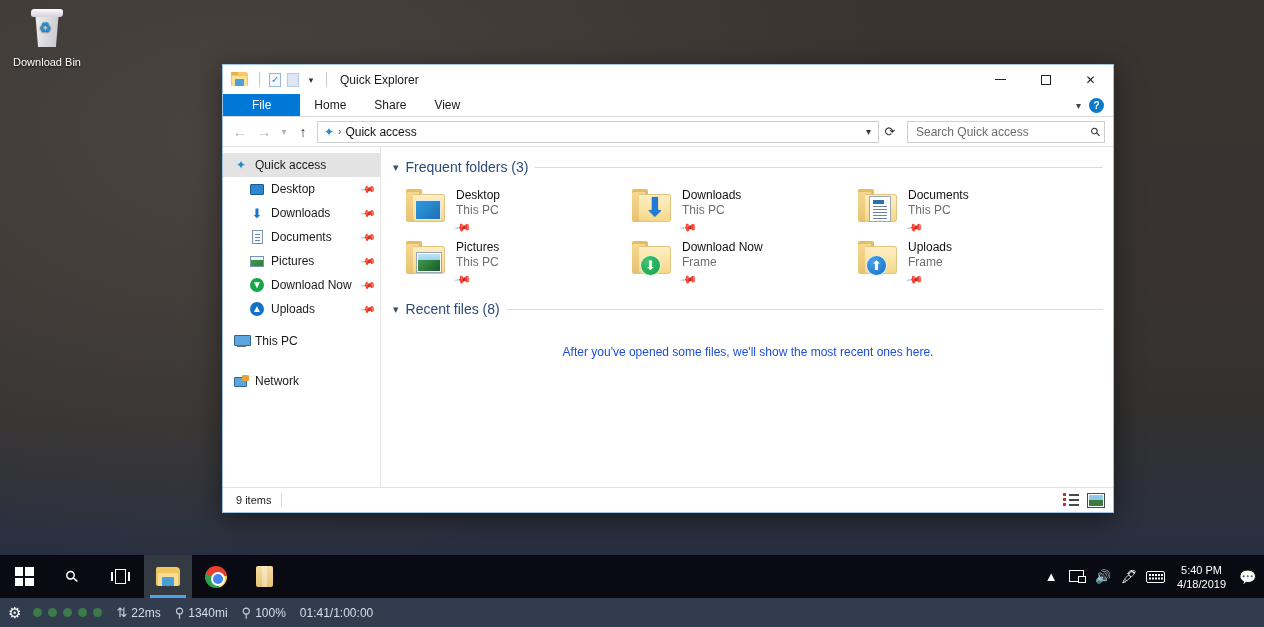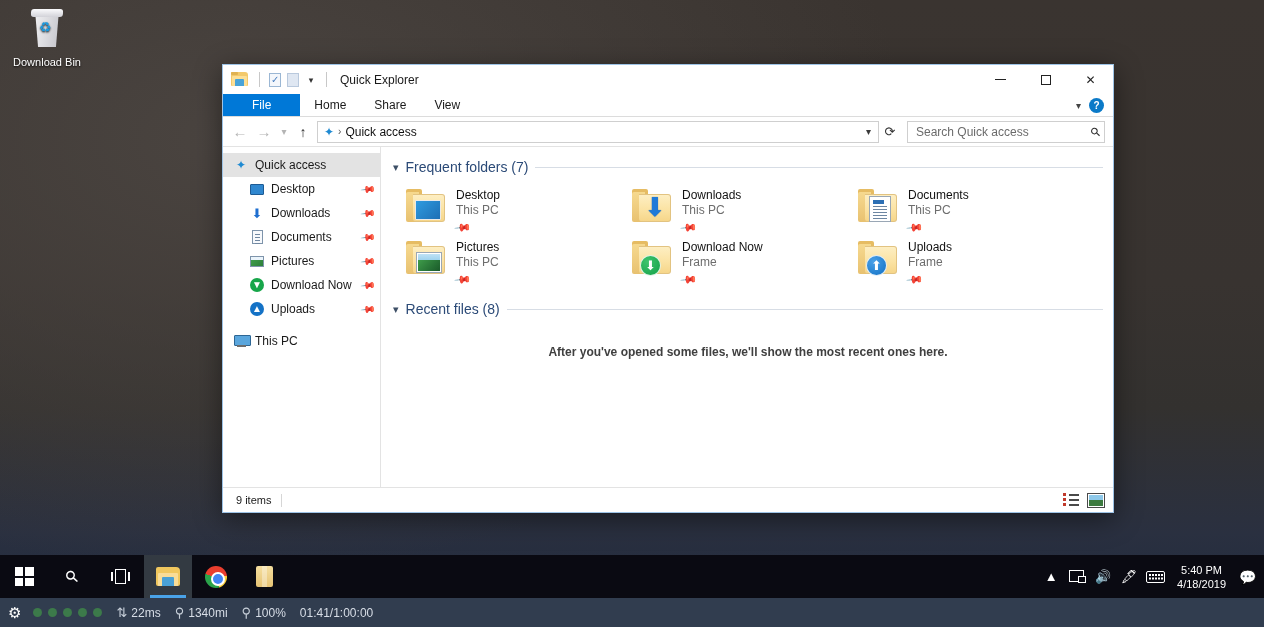--- a/index.html
+++ b/index.html
@@ -248,23 +248,22 @@
     position: absolute; left: 9px; bottom: 1px; z-index: 4;
     width: 21px; height: 21px; border-radius: 50%;
     display: flex; align-items: center; justify-content: center;
     color: #fff; font-size: 13px; line-height: 1;
     border: 1px solid rgba(255,255,255,.85);
   }
   .badge.green { background: radial-gradient(circle at 35% 30%, #3fc46d, #13a048); }
   .badge.blue  { background: radial-gradient(circle at 35% 30%, #49a0e8, #1170c4); }
 
   .empty-msg {
-    text-align: center; font-size: 12px; color: #404040;
+    text-align: center; font-size: 12px; color: #1d4ed8;
     margin-top: 28px;
-    font-weight: bold;
   }
 
   
   .statusbar {
     height: 25px; flex: none; border-top: 1px solid #e3e3e3;
     display: flex; align-items: center; padding: 0 8px 0 13px;
     font-size: 11px; color: #1a1a1a; background: #fff;
   }
   .sb-sep { width: 1px; height: 13px; background: #d6d6d6; margin-left: 10px; }
   .sb-views { margin-left: auto; display: flex; align-items: center; gap: 7px; }
@@ -499,27 +498,33 @@
 
       <div class="nav-gap"></div>
       <div class="nav-item lvl0">
         <span class="ico">
             <span class="i-pc"></span>
           </span>
         <span class="txt">This PC</span>
       </div>
       <div class="nav-gap"></div>
       <div class="nav-gap"></div>
+      <div class="nav-item lvl0">
+        <span class="ico">
+            <span class="i-net"></span>
+          </span>
+        <span class="txt">Network</span>
+      </div>
     </div>
 
     <div class="content">
 
       <div class="grouphdr">
         <span class="chev">▾</span>
-        <span class="gtitle">Frequent folders (7)</span>
+        <span class="gtitle">Frequent folders (3)</span>
         <span class="gline"></span>
       </div>
 
       <div class="tiles">
 
         <div class="tile">
           <div class="folder">
             <div class="f-tab"></div>
               <div class="f-back"></div>
               <div class="f-front"></div>

